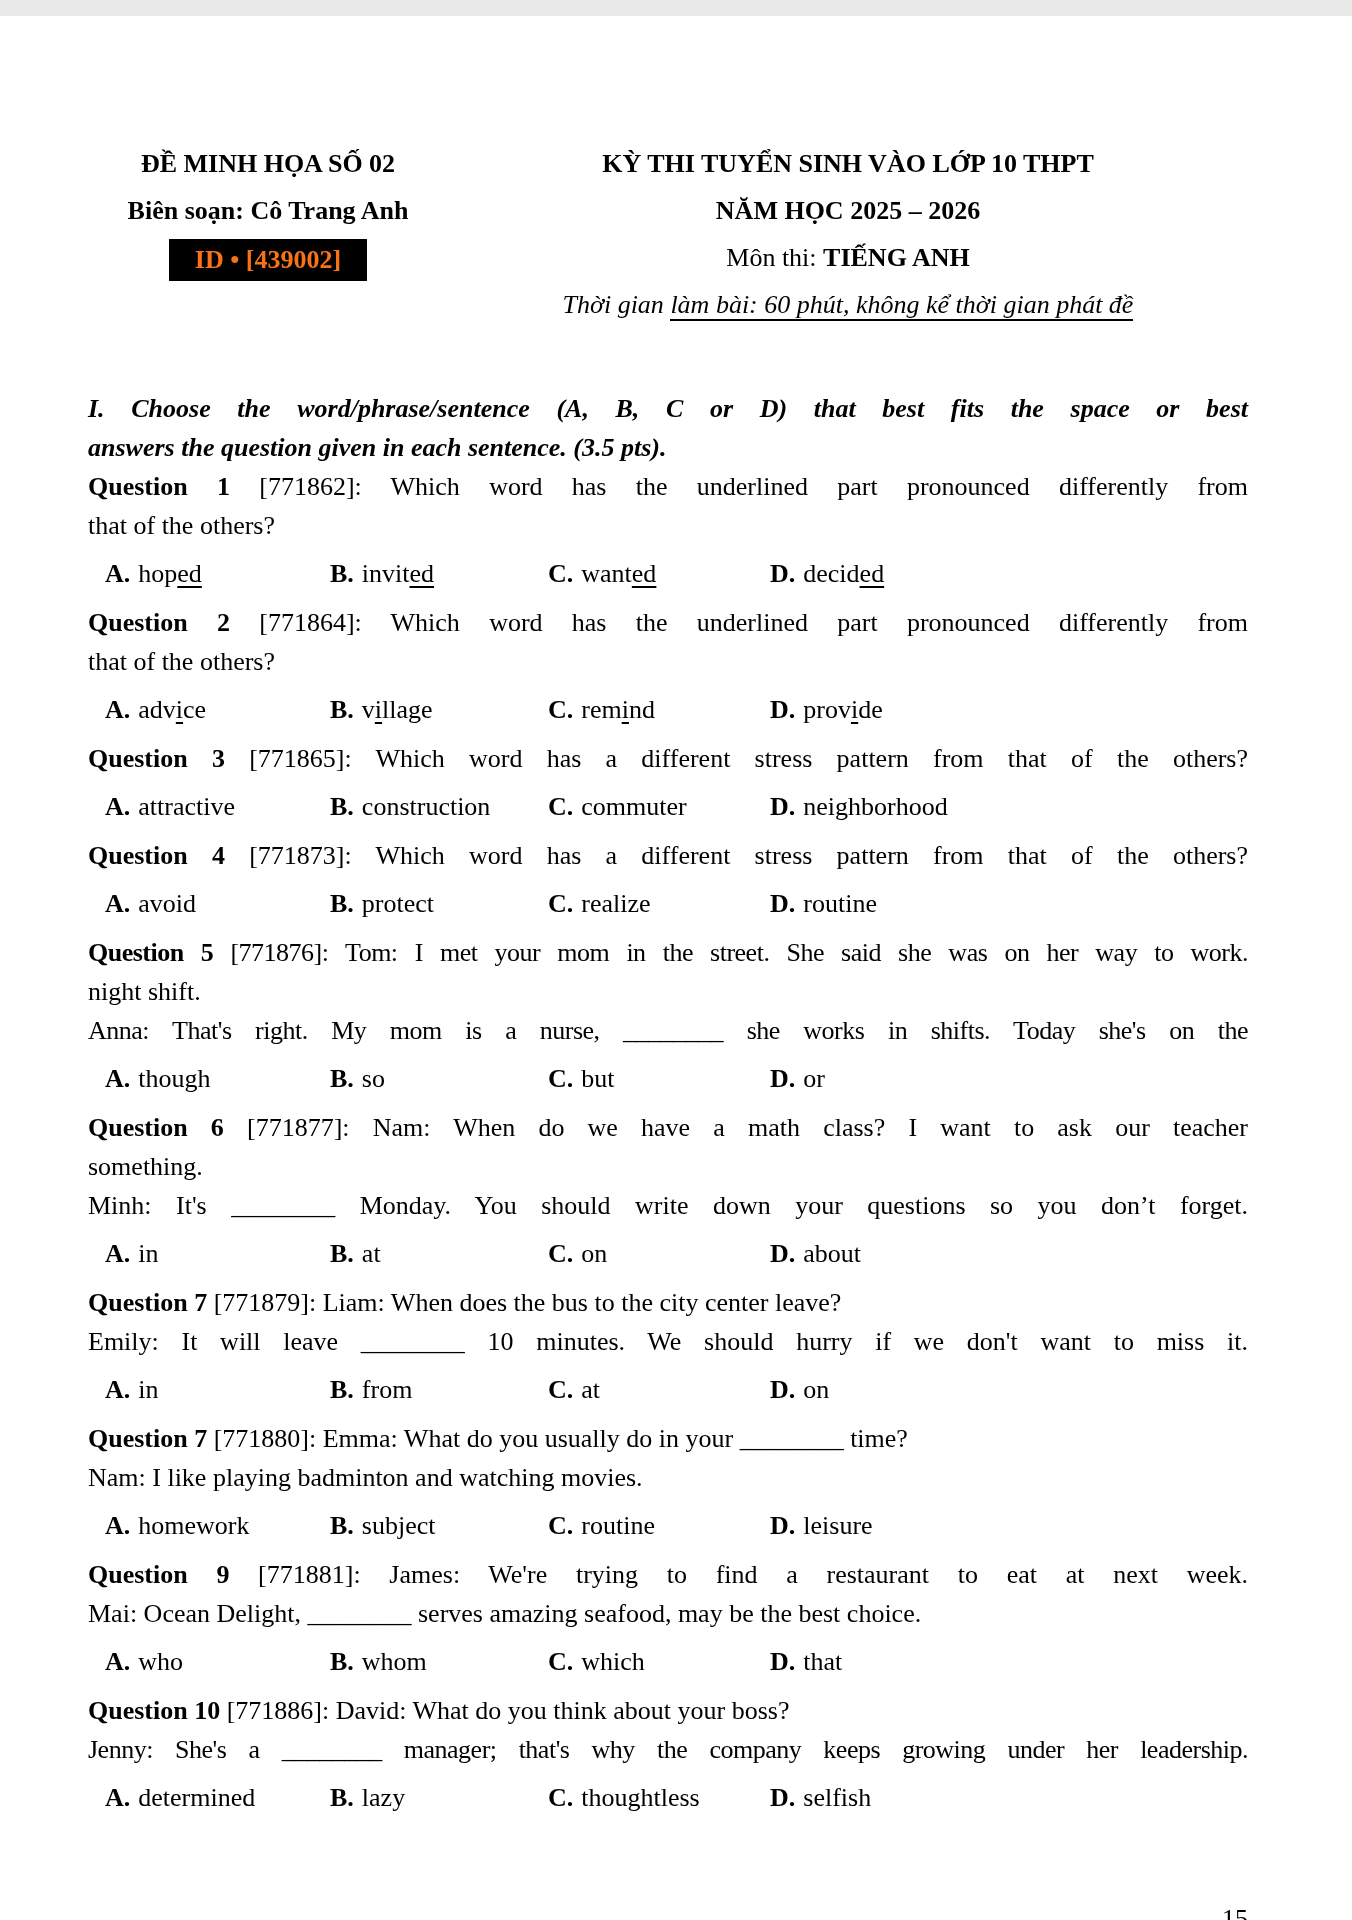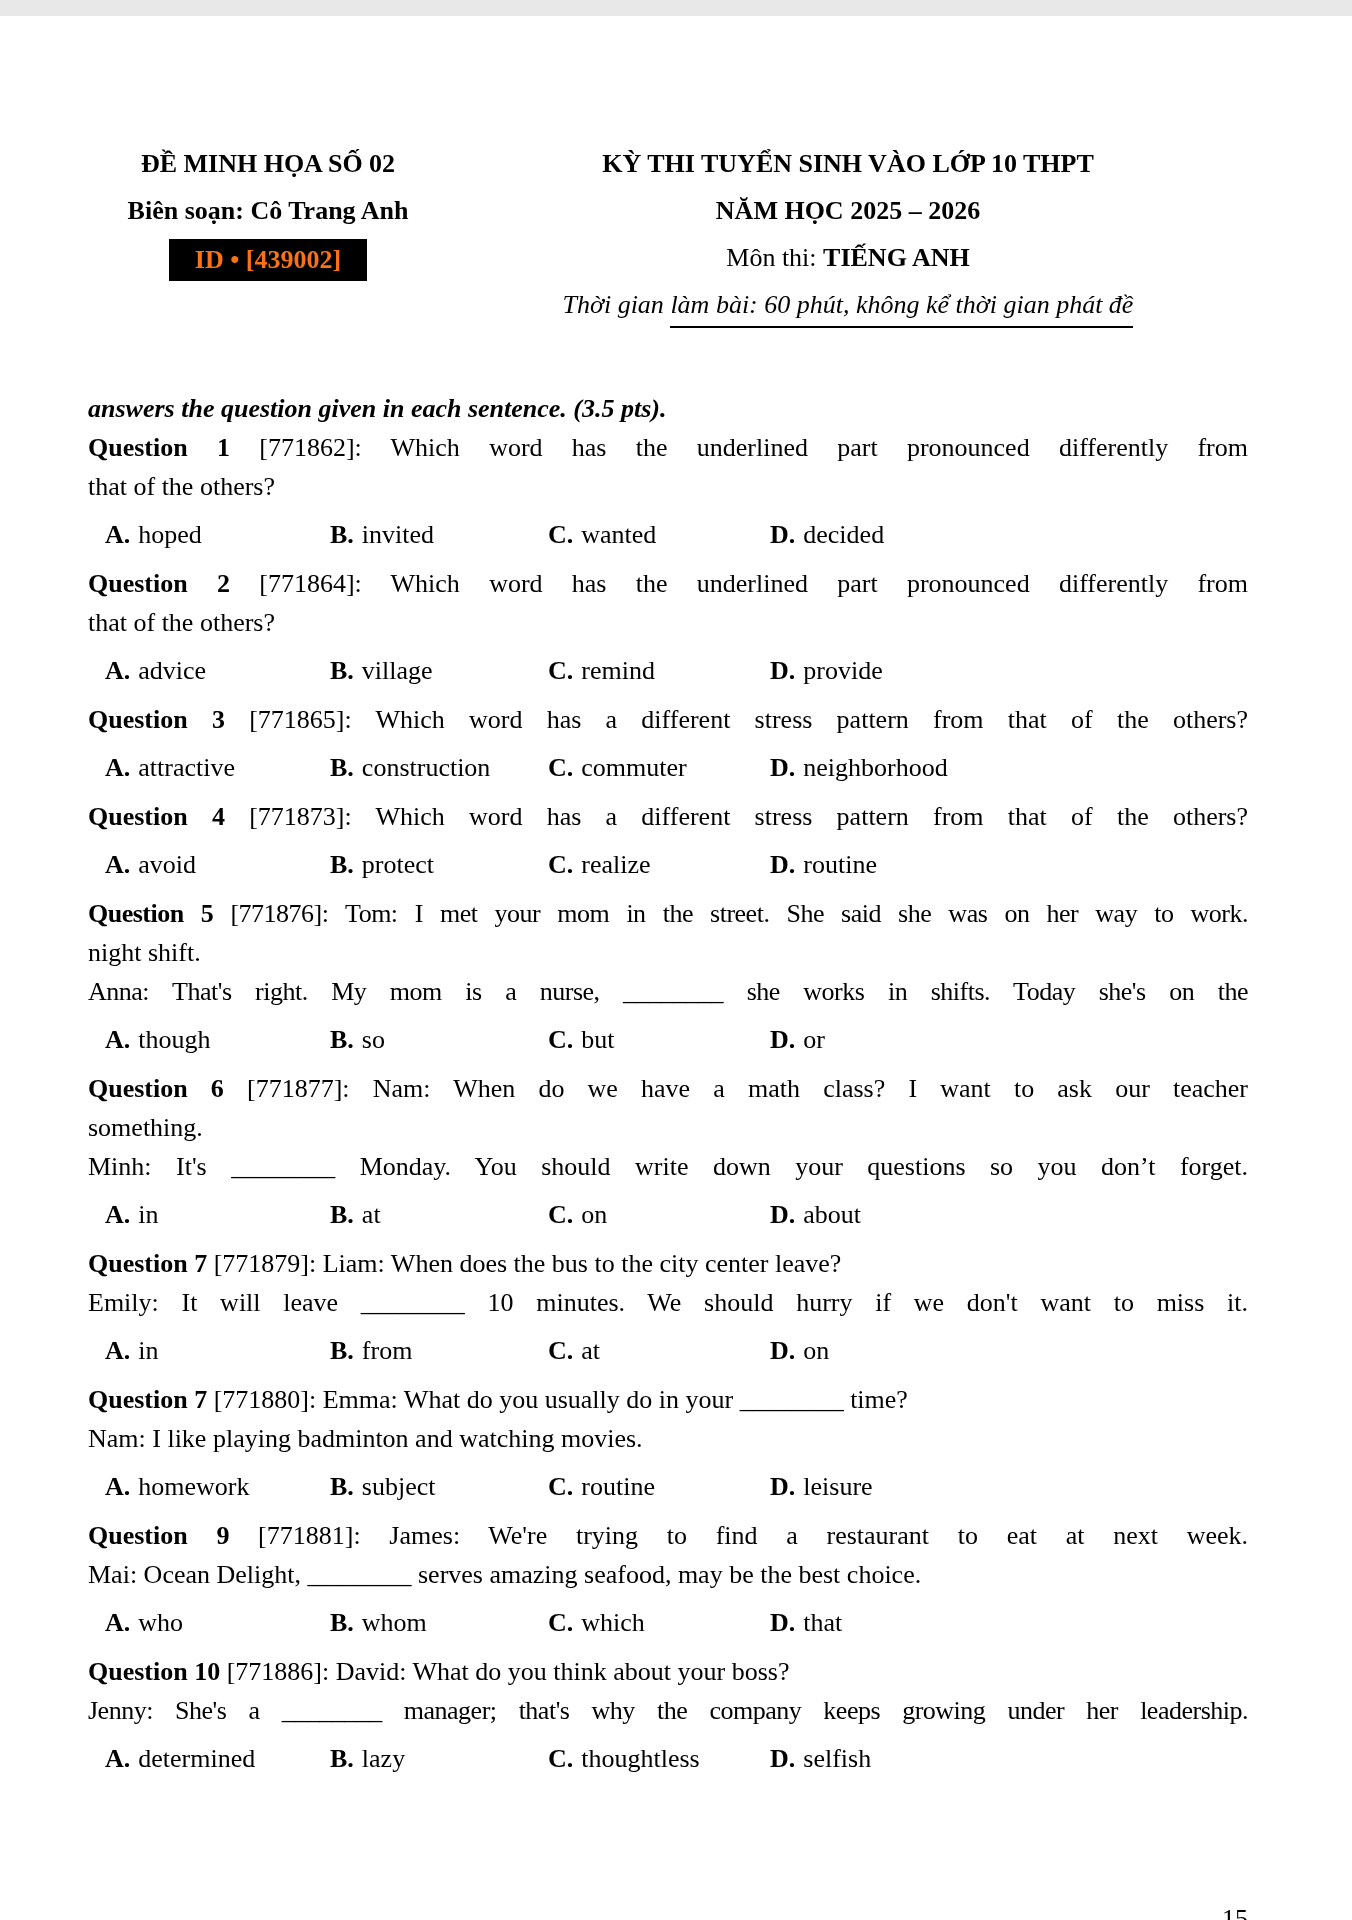--- a/index.html
+++ b/index.html
@@ -16,26 +16,26 @@
   .h-left { width:360px; text-align:center; }
   .h-right { flex:1; text-align:center; }
   .h-line { height:47px; line-height:47px; white-space:nowrap; }
   .b { font-weight:bold; }
   .i { font-style:italic; }
   .badge {
     display:inline-block; background:#000; color:#f97316; font-weight:bold;
     line-height:40px; padding:1px 26px; vertical-align:middle;
   }
   .duration { font-style:italic; }
-  .u-line { border-bottom:2px solid #000; padding-bottom:7px; }
+  .u-line { border-bottom:2px solid #000; }
   main { margin-top:61px; }
   .line { line-height:39px; text-align:left; }
   .line.stretch { text-align:justify; text-align-last:justify; }
   .line.tight { letter-spacing:-0.5px; word-spacing:-1.5px; }
-  .u { text-decoration-thickness:2px; text-underline-offset:4px; }
+  .u { text-decoration:underline; text-decoration-thickness:2px; text-underline-offset:4px; }
   .options {
     display:grid; grid-template-columns:225px 218px 222px auto;
     padding-left:17px; margin:9px 0 10px; line-height:39px;
   }
   .opt-letter { font-weight:bold; margin-right:8px; }
   .page-number { position:absolute; top:1883px; right:104px; line-height:39px; }
 </style>
 </head>
 <body>
 
@@ -56,20 +56,21 @@
         <span>Môn thi: </span><span class="b">TIẾNG ANH</span>
       </div>
       <div class="h-line duration">
         <span>Thời gian </span><span class="u-line">làm bài: 60 phút, không kể thời gian phát đề</span>
       </div>
     </div>
   </header>
 
   <main>
     <div id="section-heading">
+        <div class="line stretch"><span class="b i">I. Choose the word/phrase/sentence (A, B, C or D) that best fits the space or best</span></div>
         <div class="line"><span class="b i">answers the question given in each sentence. (3.5 pts).</span></div>
       </div>
     <div id="questions">
         <div class="question">
           <div class="line stretch"><span class="b">Question 1 </span><span>[771862]: Which word has the underlined part pronounced differently from</span></div>
           <div class="line"><span>that of the others?</span></div>
           <div class="options">
             <div class="opt"><span class="opt-letter">A.</span><span>hop</span><span class="u">ed</span></div>
             <div class="opt"><span class="opt-letter">B.</span><span>invit</span><span class="u">ed</span></div>
             <div class="opt"><span class="opt-letter">C.</span><span>want</span><span class="u">ed</span></div>

